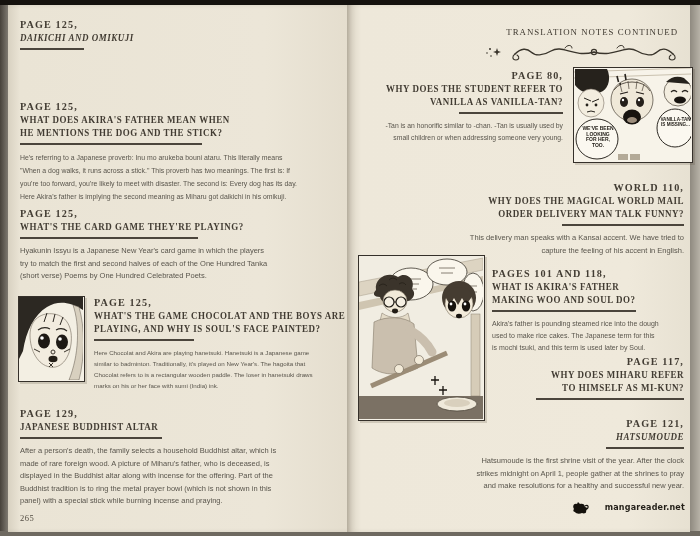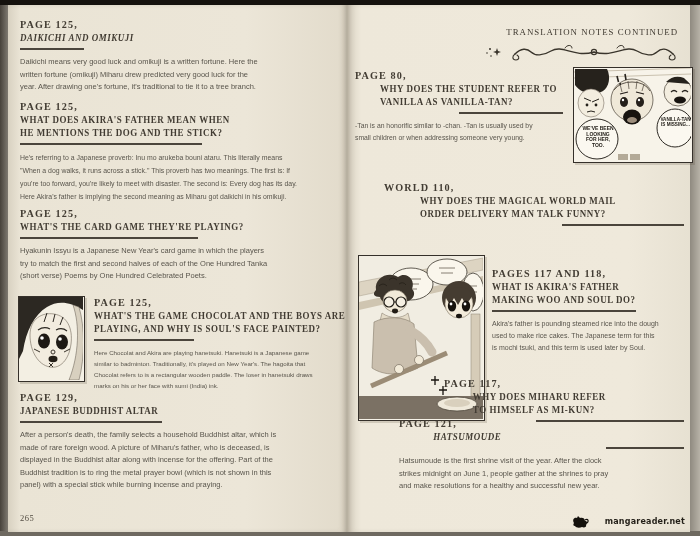--- a/index.html
+++ b/index.html
@@ -3,69 +3,66 @@
 <meta charset="utf-8">
 <style>
   html,body{margin:0;padding:0;background:#4a463f;}
   .scan{position:relative;width:700px;height:536px;overflow:hidden;background:#7d7official;background:#7d786d;font-family:"Liberation Sans",sans-serif;}
   .edge-left{position:absolute;left:0;top:0;width:8px;height:536px;background:linear-gradient(90deg,#47423b,#7e7970);}
   .edge-right{position:absolute;left:690px;top:0;width:10px;height:536px;background:linear-gradient(90deg,#8f8a80,#b7b2a7);}
   .edge-bottom{position:absolute;left:0;top:531px;width:700px;height:5px;background:#6e6960;}
   .edge-top{position:absolute;left:0;top:0;width:700px;height:5px;background:#15120e;z-index:9;}
 
   .page{position:absolute;top:5px;height:527px;}
-  .page-left{left:8px;width:339px;background:linear-gradient(90deg,#d8d1c1 0,#eae4d5 12px,#ece6d8 70%,#e2dbcb 100%);box-shadow:inset -5px 0 7px -4px rgba(60,50,35,.45);}
+  .page-left{left:8px;width:339px;background:linear-gradient(90deg,#d8d1c1 0,#eae4d5 12px,#ece6d8 70%,#e2dbcb 100%);box-shadow:inset -5px 0 7px -4px rgba(60,50,35,.45);padding-left:28px;}
   .page-right{left:347px;width:343px;background:linear-gradient(90deg,#d9d2c2 0,#eee8da 14px,#efe9db 82%,#e7e1d2 100%);box-shadow:inset 5px 0 7px -4px rgba(60,50,35,.38);}
 
   .sec{position:absolute;}
   .kicker,.sec-title{font-family:"Liberation Serif",serif;color:#423c33;font-size:10.2px;line-height:13px;letter-spacing:1.1px;font-weight:bold;}
   .sec-title{white-space:pre;letter-spacing:.6px;}
   .sq-l{transform:scaleX(.88);transform-origin:0 50%;}
   .sq-r{transform:scaleX(.88);transform-origin:100% 50%;}
   .it{font-style:italic;}
   .rule{height:2px;background:#4b453c;margin-top:4px;}
   .mr{margin-left:auto;}
   .sec-body{font-size:7.5px;line-height:12.5px;color:#59554c;margin-top:6px;white-space:pre-line;}
   .fs69{font-size:6.9px;line-height:13px;}
   .fs7{font-size:7px;line-height:12px;}
   .fs62{font-size:6.2px;line-height:11px;}
   .fs68{font-size:6.8px;line-height:12px;}
-  .ta-r{text-align:left;}
+  .ta-r{text-align:right;}
   .row{display:flex;align-items:flex-start;}
 
   .page-head{position:absolute;font-family:"Liberation Serif",serif;font-weight:normal;color:#3e382f;font-size:8.8px;letter-spacing:1px;}
   .pageno{position:absolute;font-family:"Liberation Serif",serif;color:#524c42;font-size:8.5px;letter-spacing:.5px;}
 
   .panel{position:absolute;border:1.5px solid #35302a;background:#f6f2e8;box-shadow:2px 2px 0 rgba(70,60,45,.18);box-sizing:border-box;}
   .panel svg{display:block;}
   .bubble-text{position:absolute;font-family:"Liberation Sans",sans-serif;font-weight:bold;color:#1f1b15;text-align:center;white-space:pre-line;}
   .b1{left:3px;top:58px;width:42px;font-size:5px;line-height:5.6px;}
   .b2{left:83px;top:49px;width:37px;font-size:4.6px;line-height:5.4px;}
 
   .flourish{position:absolute;}
-  .watermark{position:absolute;right:5px;bottom:4px;display:flex;align-items:center;gap:16px;}
+  .watermark{position:absolute;right:5px;bottom:18px;display:flex;align-items:center;gap:16px;}
   .wm-text{font-family:"DejaVu Sans",sans-serif;font-weight:bold;font-size:8px;color:#231f18;letter-spacing:.2px;}
 </style>
 </head>
 <body>
 
 <div class="scan">
   <div class="edge-left"></div>
   <div class="edge-right"></div>
   <div class="edge-bottom"></div>
 
   <div class="page page-left">
 
     <div class="sec" style="left:12px;top:13px;width:310px">
       <div class="kicker">PAGE 125,</div>
       <div class="sec-title it sq-l">DAIKICHI AND OMIKUJI</div>
       <div class="rule" style="width:64px"></div>
-      <div class="sec-body" style="width:300px">Daikichi means very good luck and omikuji is a written fortune. Here the
-written fortune (omikuji) Miharu drew predicted very good luck for the
-year. After drawing one's fortune, it's traditional to tie it to a tree branch.</div>
     </div>
 
     <div class="sec" style="left:12px;top:95px;width:327px">
       <div class="kicker">PAGE 125,</div>
       <div class="sec-title sq-l">WHAT DOES AKIRA'S FATHER MEAN WHEN
 HE MENTIONS THE DOG AND THE STICK?</div>
       <div class="rule" style="width:182px"></div>
       <div class="sec-body fs69" style="width:327px">He's referring to a Japanese proverb: Inu mo arukeba bouni ataru. This literally means
 "When a dog walks, it runs across a stick." This proverb has two meanings. The first is: If
 you're too forward, you're likely to meet with disaster. The second is: Every dog has its day.
@@ -105,21 +102,21 @@
         <div class="sec-title sq-l">WHAT'S THE GAME CHOCOLAT AND THE BOYS ARE
 PLAYING, AND WHY IS SOUL'S FACE PAINTED?</div>
         <div class="rule" style="width:100px"></div>
         <div class="sec-body fs62" style="width:250px">Here Chocolat and Akira are playing hanetsuki. Hanetsuki is a Japanese game
 similar to badminton. Traditionally, it's played on New Year's. The hagoita that
 Chocolat refers to is a rectangular wooden paddle. The loser in hanetsuki draws
 marks on his or her face with sumi (India) ink.</div>
       </div>
     </div>
 
-    <div class="sec" style="left:12px;top:386px;width:322px">
+    <div class="sec" style="left:12px;top:402px;width:322px">
       <div class="kicker">PAGE 129,</div>
       <div class="sec-title sq-l">JAPANESE BUDDHIST ALTAR</div>
       <div class="rule" style="width:142px"></div>
       <div class="sec-body" style="width:320px">After a person's death, the family selects a household Buddhist altar, which is
 made of rare foreign wood. A picture of Miharu's father, who is deceased, is
 displayed in the Buddhist altar along with incense for the offering. Part of the
 Buddhist tradition is to ring the metal prayer bowl (which is not shown in this
 panel) with a special stick while burning incense and praying.</div>
     </div>
 
@@ -195,20 +192,22 @@
 TOO.</div>
       <div class="bubble-text b2">VANILLA-TAN
 IS MISSING...</div>
     </div>
 
     <div class="sec ta-r" style="right:6px;top:176px;width:300px">
       <div class="kicker">WORLD 110,</div>
       <div class="sec-title sq-r">WHY DOES THE MAGICAL WORLD MAIL
 ORDER DELIVERY MAN TALK FUNNY?</div>
       <div class="rule mr" style="width:122px"></div>
+      <div class="sec-body">This delivery man speaks with a Kansai accent. We have tried to
+capture the feeling of his accent in English.</div>
     </div>
 
     <div class="panel" style="left:11px;top:250px;width:127px;height:166px">
       <svg width="124" height="163" viewBox="0 0 124 163">
         <rect width="124" height="163" fill="#f1ede2"></rect>
         <path d="M0,26 L124,2 L124,14 L0,40 Z" fill="#ddd4c2" stroke="#a69c8a" stroke-width=".5"></path>
         <path d="M0,46 L124,20 L124,26 L0,54 Z" fill="#cfc5b1"></path>
         <rect x="112" y="58" width="9" height="82" fill="#d6ccb8" stroke="#8d8373" stroke-width=".5"></rect>
         <ellipse cx="52" cy="28" rx="22" ry="16" fill="#faf6ec" stroke="#3a352c" stroke-width=".8"></ellipse>
         <ellipse cx="88" cy="16" rx="20" ry="13" fill="#faf6ec" stroke="#3a352c" stroke-width=".8"></ellipse>
@@ -236,42 +235,42 @@
           <circle cx="106" cy="48" r="1.4" fill="#fff"></circle>
         <ellipse cx="100" cy="60" rx="3" ry="2.2" fill="#17130e"></ellipse>
         <rect x="0" y="140" width="124" height="23" fill="#7b7164"></rect>
         <ellipse cx="98" cy="148" rx="20" ry="7" fill="#efe9da" stroke="#4c453a" stroke-width=".8"></ellipse>
         <ellipse cx="98" cy="147" rx="13" ry="4" fill="#d9d0bd"></ellipse>
         <path d="M76,120 v9 M72,124 h8 M84,130 v9 M80,134 h8" stroke="#17130e" stroke-width="1.3"></path>
       </svg>
     </div>
 
     <div class="sec" style="left:145px;top:262px;width:195px">
-      <div class="kicker">PAGES 117 AND 118,</div>
+      <div class="kicker">PAGES 101 AND 118,</div>
       <div class="sec-title sq-l">WHAT IS AKIRA'S FATHER
 MAKING WOO AND SOUL DO?</div>
       <div class="rule" style="width:144px"></div>
       <div class="sec-body fs7" style="width:195px">Akira's father is pounding steamed rice into the dough
 used to make rice cakes. The Japanese term for this
 is mochi tsuki, and this term is used later by Soul.</div>
     </div>
 
-    <div class="sec ta-r" style="right:6px;top:372px;width:240px">
+    <div class="sec ta-r" style="right:6px;top:350px;width:240px">
       <div class="kicker">PAGE 117,</div>
       <div class="sec-title sq-r">WHY DOES MIHARU REFER
 TO HIMSELF AS MI-KUN?</div>
       <div class="rule mr" style="width:148px"></div>
     </div>
 
     <div class="sec ta-r" style="right:6px;top:412px;width:285px">
       <div class="kicker">PAGE 121,</div>
       <div class="sec-title it sq-r">HATSUMOUDE</div>
       <div class="rule mr" style="width:78px"></div>
       <div class="sec-body">Hatsumoude is the first shrine visit of the year. After the clock
-strikes midnight on June 1, people gather at the shrines to pray
+strikes midnight on April 1, people gather at the shrines to pray
 and make resolutions for a healthy and successful new year.</div>
     </div>
 
     <div class="watermark">
       <svg width="17" height="13" viewBox="0 0 17 13">
         <path d="M2,8 C0,5 2,2 5,3 L6,1 L8,3 C10,2 13,3 13,6 C15,6 16,8 14,10 C15,12 12,13 10,12 C8,13 4,13 3,11 C1,11 1,9 2,8 Z" fill="#14110c"></path>
         <path d="M13,5 C16,3 17,6 15,8" fill="none" stroke="#14110c" stroke-width="1.2"></path>
       </svg>
       <span class="wm-text">mangareader.net</span>
     </div>

